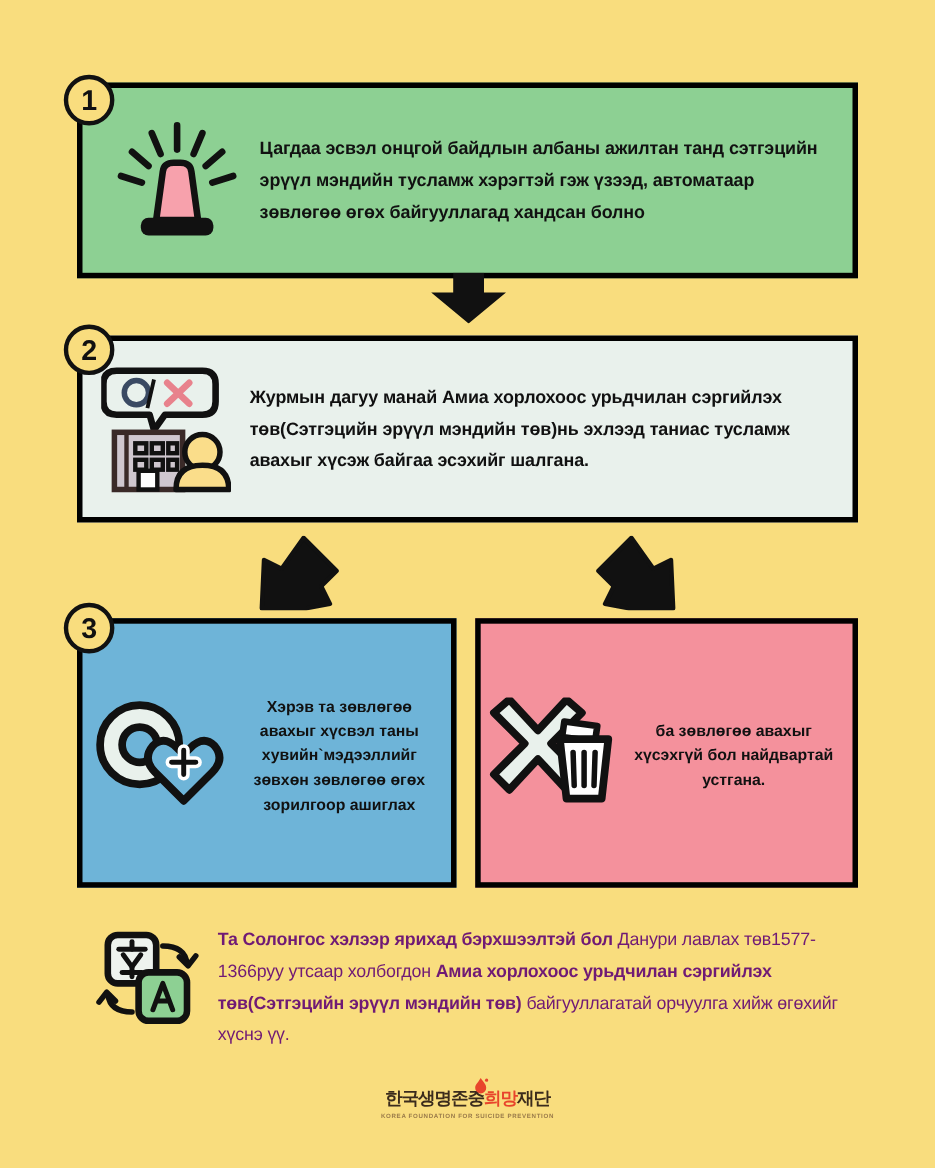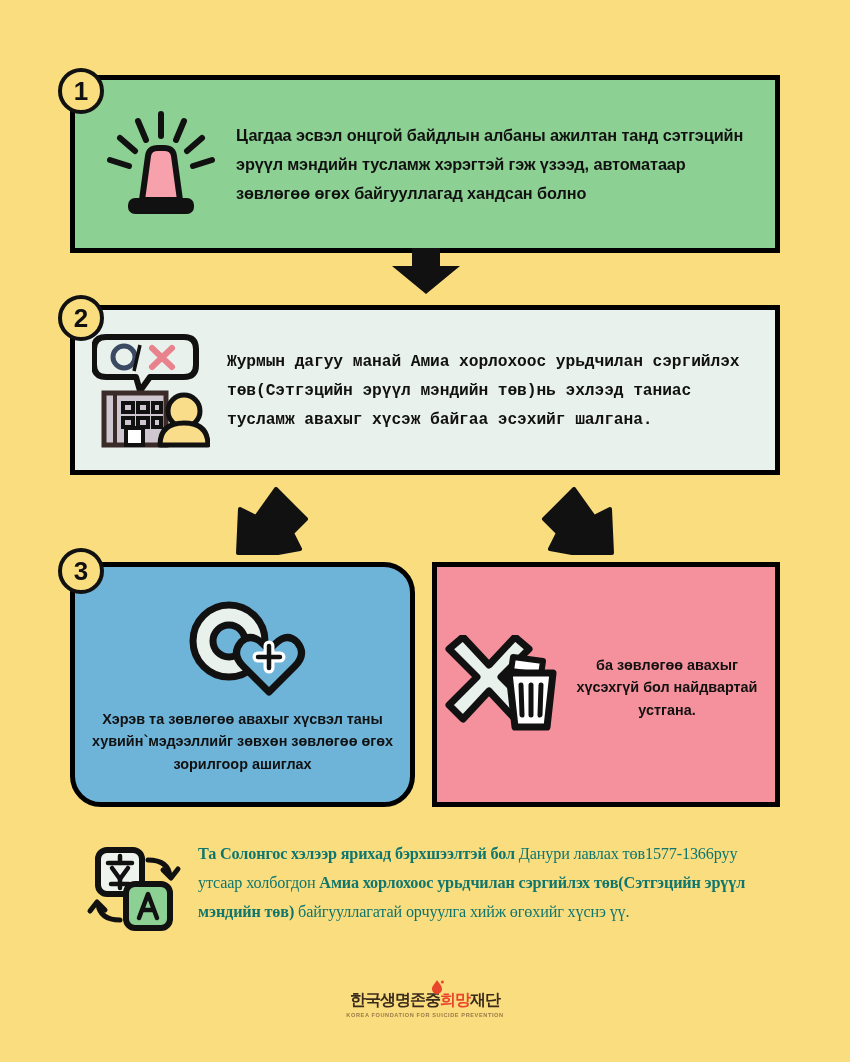--- a/index.html
+++ b/index.html
@@ -80,21 +80,20 @@
     letter-spacing: -0.1px;
   }
 
   
   #panel-2 {
     left: 70px;
     top: 305px;
     width: 710px;
     height: 170px;
     background: #e9f1ec;
-    font-family: Liberation Mono, monospace;
   }
   #badge-2 { left: 58px; top: 295px; }
   .p2-icon {
     width: 152px;
     min-width: 152px;
     display: flex;
     align-items: center;
     justify-content: center;
   }
   .p2-text {
@@ -107,23 +106,21 @@
     letter-spacing: -0.1px;
   }
 
   
   #panel-3a {
     left: 70px;
     top: 562px;
     width: 345px;
     height: 245px;
     background: #6eb4d8;
-    flex-direction: column;
-    justify-content: center;
-    border-radius: 31px;
+    justify-content: center;
   }
   #badge-3 { left: 58px; top: 548px; }
 
   
   #panel-3b {
     left: 432px;
     top: 562px;
     width: 348px;
     height: 245px;
     background: #f4919c;
@@ -176,25 +173,24 @@
   .note-icon {
     width: 128px;
     min-width: 128px;
     padding-top: 8px;
     display: flex;
     justify-content: center;
   }
   .note-text {
     flex: 1;
     font-size: 16.2px;
-    color: #0f766e;
+    color: #701a75;
     line-height: 1.78;
     letter-spacing: -0.15px;
     padding-top: 2px;
-    font-family: Liberation Serif, serif;
   }
   .note-text b { font-weight: 700; }
 
   
   #footer-logo {
     position: absolute;
     left: 0;
     top: 992px;
     width: 850px;
     text-align: center;

